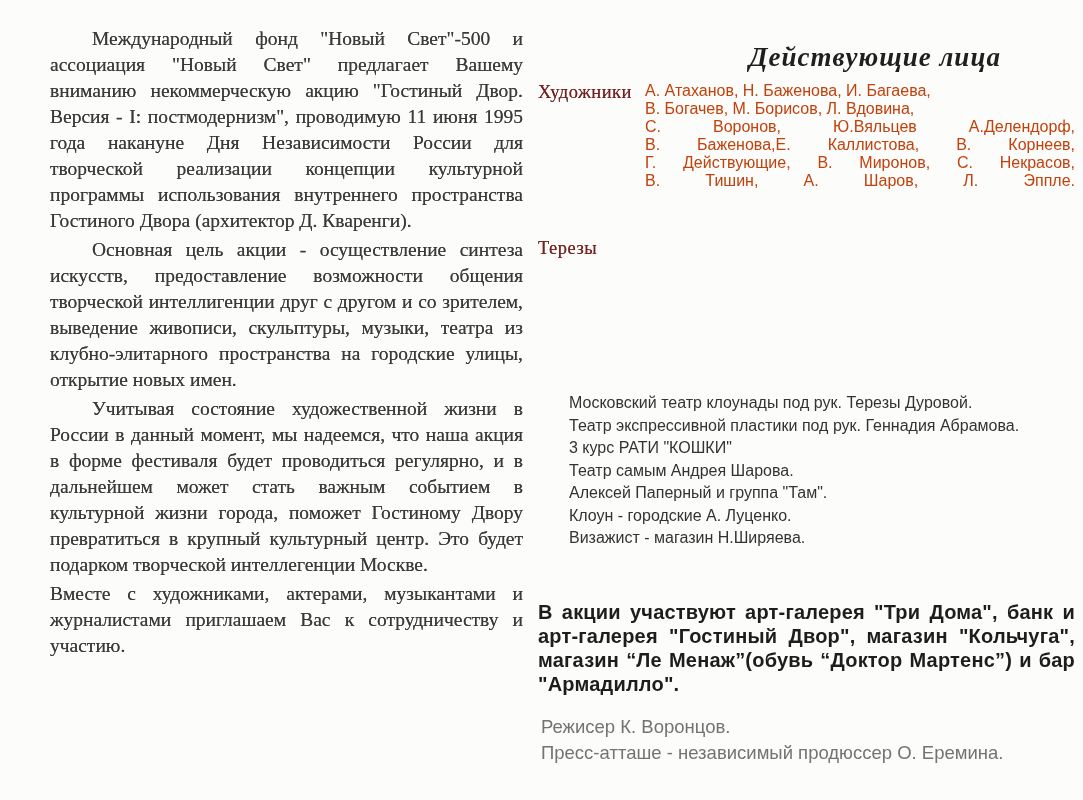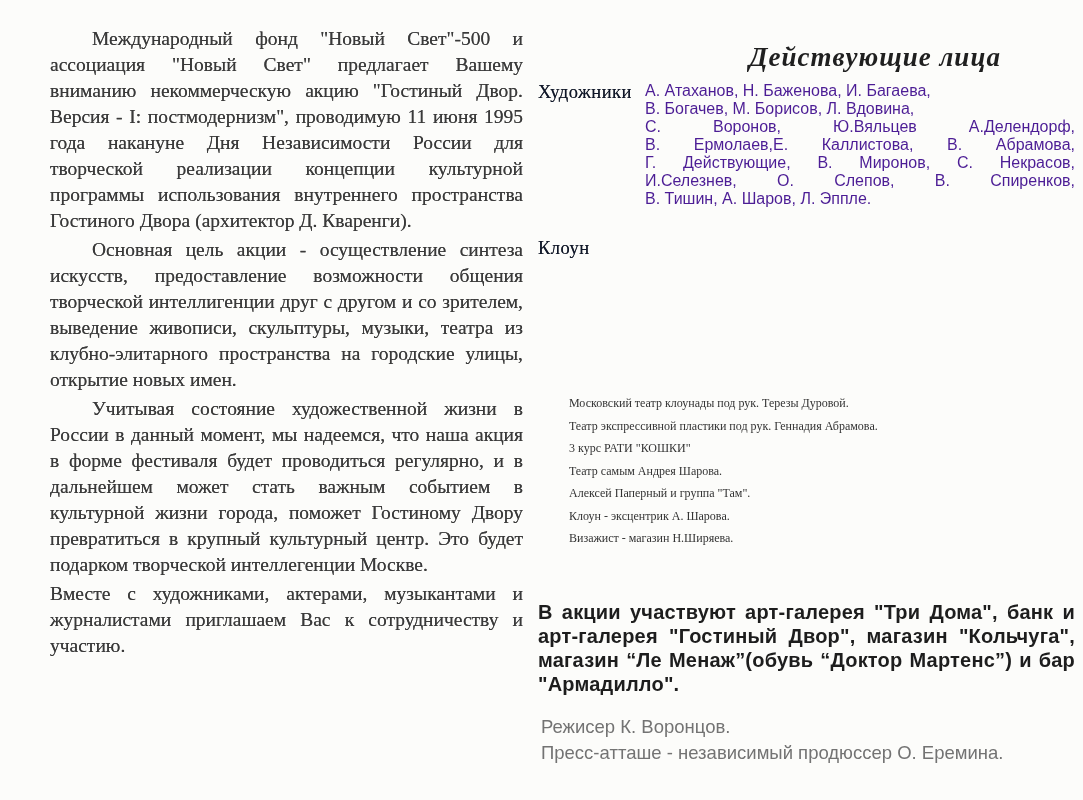--- a/index.html
+++ b/index.html
@@ -36,41 +36,41 @@
     font-style:italic;font-weight:bold;
     font-size:27px;letter-spacing:1px;
     color:#1f1f1f;
   }
   .cast-row{position:absolute;left:0;width:537px;display:flex;}
   .artists-row{top:60px;}
   .poets-row{top:216px;}
   .cast-label{
     width:107px;flex:0 0 107px;
     font-family:"Liberation Serif", serif;
-    font-size:18.5px;color:#0f172a;letter-spacing:0.5px;
+    font-size:18.5px;color:#7f1d1d;letter-spacing:0.5px;
     text-shadow:0 0 0.5px #555;
   }
   .cast-names{
     width:430px;
     font-family:"Liberation Sans", sans-serif;
     font-size:16px;line-height:18px;
-    color:#4c1d95;
+    color:#c2410c;
   }
   .cast-line{text-align:left;}
   
   .artists div.cast-line:nth-of-type(3),
   .artists div.cast-line:nth-of-type(4),
   .artists div.cast-line:nth-of-type(5),
   .artists div.cast-line:nth-of-type(6){
     text-align:justify;text-align-last:justify;
   }
   .performers{
     position:absolute;top:370px;left:31px;width:506px;
-    font-family:Liberation Serif, serif;
-    font-size:12px;line-height:22.5px;
+    font-family:Liberation Sans, sans-serif;
+    font-size:16px;line-height:22.5px;
     color:#333;
   }
   .performer{text-align:justify;}
   .participants{
     position:absolute;top:578px;left:0;width:537px;
     font-family:"Liberation Sans", sans-serif;
     font-weight:bold;
     font-size:20px;line-height:24px;
     letter-spacing:0.2px;
     text-align:justify;
@@ -107,47 +107,46 @@
     <div class="cast-row artists-row">
       <div class="cast-label">Художники</div>
       <div class="cast-names artists">
 
           <div class="cast-line">А. Атаханов, Н. Баженова, И. Багаева,</div>
 
           <div class="cast-line">В. Богачев, М. Борисов, Л. Вдовина,</div>
 
           <div class="cast-line">С. Воронов, Ю.Вяльцев А.Делендорф,</div>
 
-          <div class="cast-line">В. Ермолаев,Е. Каллистова, В. Абрамова,</div>
+          <div class="cast-line">В. Баженова,Е. Каллистова, В. Корнеев,</div>
 
           <div class="cast-line">Г. Действующие, В. Миронов, С. Некрасов,</div>
 
-          <div class="cast-line">И.Селезнев, О. Слепов, В. Спиренков,</div>
 
           <div class="cast-line">В. Тишин, А. Шаров, Л. Эппле.</div>
         </div>
     </div>
 
     <div class="cast-row poets-row">
-      <div class="cast-label">Клоун</div>
+      <div class="cast-label">Терезы</div>
     </div>
 
     <div class="performers">
 
         <div class="performer">Московский театр клоунады под рук. Терезы Дуровой.</div>
 
         <div class="performer">Театр экспрессивной пластики под рук. Геннадия Абрамова.</div>
 
         <div class="performer">3 курс РАТИ "КОШКИ"</div>
 
         <div class="performer">Театр самым Андрея Шарова.</div>
 
         <div class="performer">Алексей Паперный и группа "Там".</div>
 
-        <div class="performer">Клоун - эксцентрик А. Шарова.</div>
+        <div class="performer">Клоун - городские А. Луценко.</div>
 
         <div class="performer">Визажист - магазин Н.Ширяева.</div>
       </div>
 
     <div class="participants">В акции участвуют арт-галерея "Три Дома", банк и арт-галерея "Гостиный Двор", магазин "Кольчуга", магазин “Ле Менаж”(обувь “Доктор Мартенс”) и бар "Армадилло".</div>
 
     <div class="credits">
 
         <div class="credit-line">Режисер К. Воронцов.</div>
 

